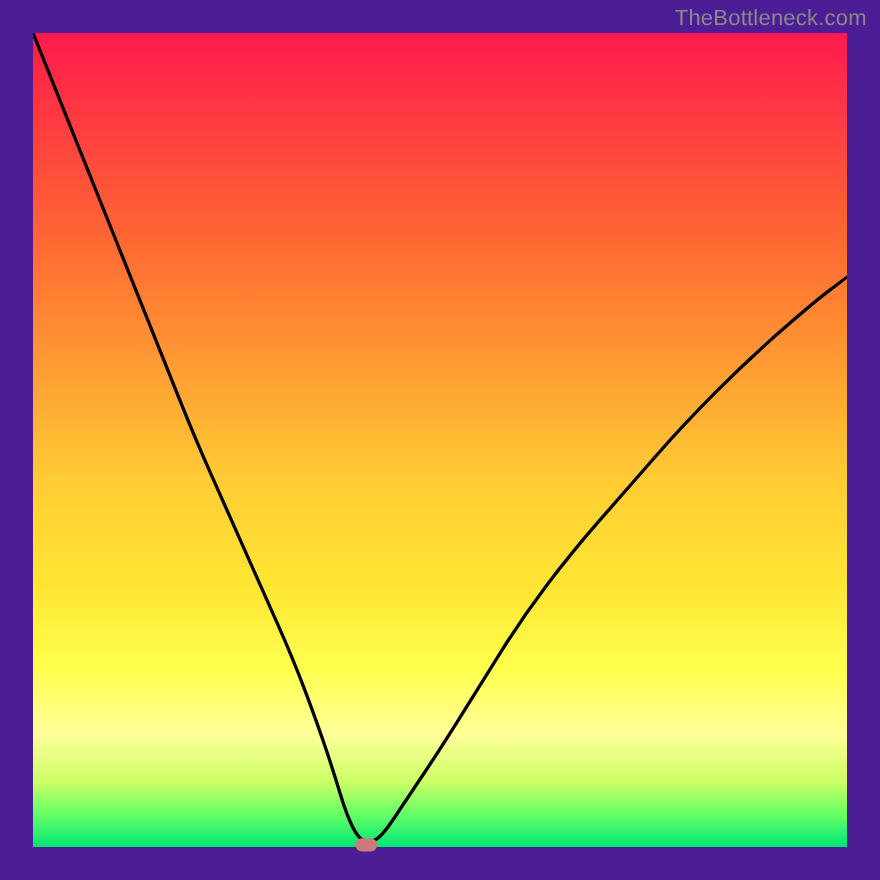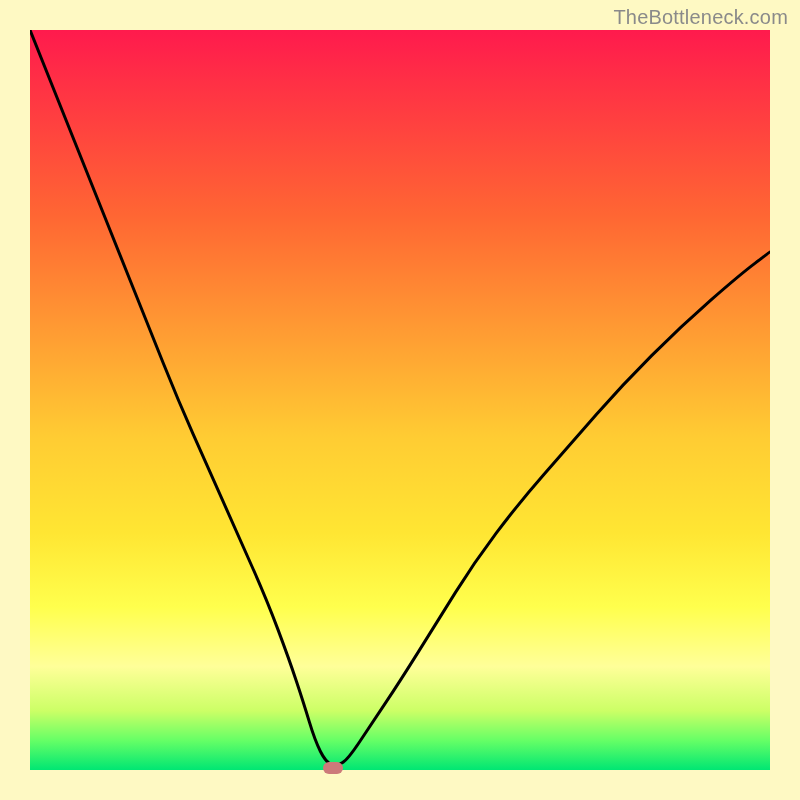--- a/index.html
+++ b/index.html
@@ -10,21 +10,21 @@
     background: #000;
     overflow: hidden;
     font-family: Arial, Helvetica, sans-serif;
   }
   .frame {
     position: absolute;
     left: 0;
     top: 0;
     width: 800px;
     height: 800px;
-    background: #fef9c3;
+    background: #4c1d95;
   }
   .plot {
     position: absolute;
     left: 30px;
     top: 30px;
     width: 740px;
     height: 740px;
     
     background: linear-gradient(to bottom,
       #ff1a4d 0%,

